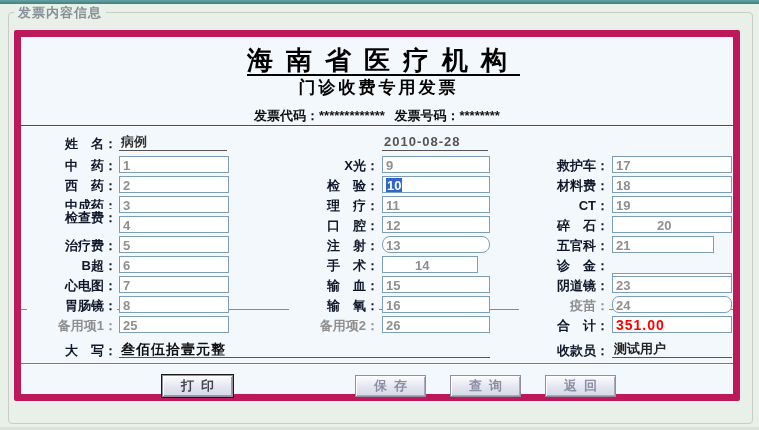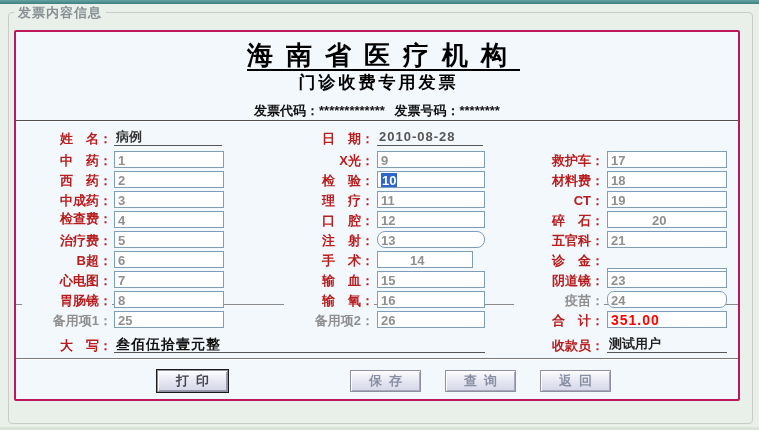--- a/index.html
+++ b/index.html
@@ -11,38 +11,38 @@
     overflow:hidden;
   }
   .topbar { position:absolute; left:0; top:0; width:759px; height:4px;
             background:linear-gradient(180deg,#63A3A3,#3F7F7F); }
   .groupbox { position:absolute; left:8px; top:12px; width:745px; height:412px;
               border:1px solid #C5CDC5; border-radius:4px; }
   .group-label { position:absolute; left:14px; top:4px; z-index:3;
                  background:#E9F0E9; padding:0 4px; font-size:13px; font-weight:bold;
                  color:#879095; letter-spacing:1px; }
   .panel { position:absolute; left:14px; top:30px; width:726px; height:371px;
-           background:#F3F8FD; border:2px solid #be185d; border-radius:2px; }
+           background:#F3F8FD; border:7px solid #be185d; border-radius:2px; }
 
   .abs { position:absolute; }
   .title { top:6px; left:0; width:100%; text-align:center; font-size:26px; font-weight:bold;
            color:#000; letter-spacing:13px; padding-left:13px;
            text-decoration:underline; text-underline-offset:5px; text-decoration-thickness:2px; }
   .subtitle { top:39px; left:0; width:100%; text-align:center; font-size:17px;
               font-weight:bold; color:#000; letter-spacing:3px; padding-left:3px; }
   .codeline { top:70px; left:0; width:100%; text-align:center; font-size:13px;
               font-weight:bold; color:#111; }
   .sep1 { top:88px; left:0; width:100%; border-top:1px solid #4E4E4E;
           box-shadow:0 1px 0 #FFFFFF; }
   .sep2 { top:272px; left:0; width:100%; border-top:1px solid #8A8A8A; z-index:1; }
   .sep3 { top:326px; left:0; width:100%; border-top:1px solid #7A7A7A;
           box-shadow:0 1px 0 #FFFFFF; }
 
   .flabel { position:absolute; height:17px; line-height:17px; font-size:13px;
-            font-weight:bold; color:#b91c1c; text-align:right; background:#F3F8FD;
+            font-weight:bold; color:#0f172a; text-align:right; background:#F3F8FD;
             z-index:2; white-space:nowrap; }
   .flabel.muted { color:#8F8F8F; }
   .fbox { position:absolute; height:17px; background:#FFFFFF; border:1px solid #7E9DB9;
           z-index:2; padding-left:3px; line-height:15px; overflow:hidden; }
   .fval { font-size:13px; font-weight:bold; color:#8F8F8F; }
   .fval.selected { background:#2E66C9; color:#FFFFFF; padding:0 1px; }
   .fval.total { color:#FF0000; font-size:14px; letter-spacing:1px; }
 
   .uline { position:absolute; height:17px; line-height:16px; border-bottom:1px solid #555;
            font-weight:bold; z-index:2; background:#F3F8FD; padding-left:2px; white-space:nowrap; }
@@ -73,32 +73,31 @@
   <div class="abs title">海南省医疗机构</div>
   <div class="abs subtitle">门诊收费专用发票</div>
   <div class="abs codeline">
     <span>发票代码：</span><span>*************</span>
     <span style="margin-left:6px;">发票号码：</span><span>********</span>
   </div>
   <div class="abs sep1"></div>
 
   <span class="flabel" style="left:6px; top:98px; width:90px;">姓　名：</span>
   <div class="uline v-name" style="left:98px; top:97px; width:108px;">病例</div>
-  <span class="flabel" style="left:268px; top:98px; width:90px;">日　期：</span>
   <div class="uline v-date" style="left:361px; top:97px; width:106px;">2010-08-28</div>
 
   <div class="abs sep2"></div>
   <div id="fields-layer">
       <span class="flabel" style="left: 6px; top: 120px; width: 90px;">中　药：</span>
       <div class="fbox" style="left: 98px; top: 119px; width: 110px;"><span class="fval">1</span></div>
       <span class="flabel" style="left: 6px; top: 140px; width: 90px;">西　药：</span>
       <div class="fbox" style="left: 98px; top: 139px; width: 110px;"><span class="fval">2</span></div>
       <span class="flabel" style="left: 6px; top: 160px; width: 90px;">中成药：</span>
       <div class="fbox" style="left: 98px; top: 159px; width: 110px;"><span class="fval">3</span></div>
-      <span class="flabel" style="left: 6px; top: 178px; width: 90px;">检查费：</span>
+      <span class="flabel" style="left: 6px; top: 172px; width: 90px;">检查费：</span>
       <div class="fbox" style="left: 98px; top: 179px; width: 110px;"><span class="fval">4</span></div>
       <span class="flabel" style="left: 6px; top: 200px; width: 90px;">治疗费：</span>
       <div class="fbox" style="left: 98px; top: 199px; width: 110px;"><span class="fval">5</span></div>
       <span class="flabel" style="left: 6px; top: 220px; width: 90px;">B超：</span>
       <div class="fbox" style="left: 98px; top: 219px; width: 110px;"><span class="fval">6</span></div>
       <span class="flabel" style="left: 6px; top: 240px; width: 90px;">心电图：</span>
       <div class="fbox" style="left: 98px; top: 239px; width: 110px;"><span class="fval">7</span></div>
       <span class="flabel" style="left: 6px; top: 260px; width: 90px;">胃肠镜：</span>
       <div class="fbox" style="left: 98px; top: 259px; width: 110px;"><span class="fval">8</span></div>
       <span class="flabel muted" style="left: 6px; top: 280px; width: 90px;">备用项1：</span>
@@ -123,21 +122,21 @@
       <div class="fbox" style="left: 361px; top: 279px; width: 108px;"><span class="fval">26</span></div>
       <span class="flabel" style="left: 498px; top: 120px; width: 90px;">救护车：</span>
       <div class="fbox" style="left: 591px; top: 119px; width: 120px;"><span class="fval">17</span></div>
       <span class="flabel" style="left: 498px; top: 140px; width: 90px;">材料费：</span>
       <div class="fbox" style="left: 591px; top: 139px; width: 120px;"><span class="fval">18</span></div>
       <span class="flabel" style="left: 498px; top: 160px; width: 90px;">CT：</span>
       <div class="fbox" style="left: 591px; top: 159px; width: 120px;"><span class="fval">19</span></div>
       <span class="flabel" style="left: 498px; top: 180px; width: 90px;">碎　石：</span>
       <div class="fbox" style="left: 591px; top: 179px; width: 120px; padding-left: 44px;"><span class="fval">20</span></div>
       <span class="flabel" style="left: 498px; top: 200px; width: 90px;">五官科：</span>
-      <div class="fbox" style="left: 591px; top: 199px; width: 120px;"><span class="fval">21</span></div>
+      <div class="fbox" style="left: 591px; top: 199px; width: 102px;"><span class="fval">21</span></div>
       <span class="flabel" style="left: 498px; top: 220px; width: 90px;">诊　金：</span>
       <div class="fbox" style="left: 591px; top: 236px; width: 120px;"><span class="fval">22</span></div>
       <span class="flabel" style="left: 498px; top: 240px; width: 90px;">阴道镜：</span>
       <div class="fbox" style="left: 591px; top: 239px; width: 120px;"><span class="fval">23</span></div>
       <span class="flabel muted" style="left: 498px; top: 260px; width: 90px;">疫苗：</span>
       <div class="fbox" style="left: 591px; top: 259px; width: 120px; border-radius: 7px;"><span class="fval">24</span></div>
       <span class="flabel" style="left: 498px; top: 280px; width: 90px;">合　计：</span>
       <div class="fbox" style="left: 591px; top: 279px; width: 120px;"><span class="fval total">351.00</span></div>
     </div>
 

